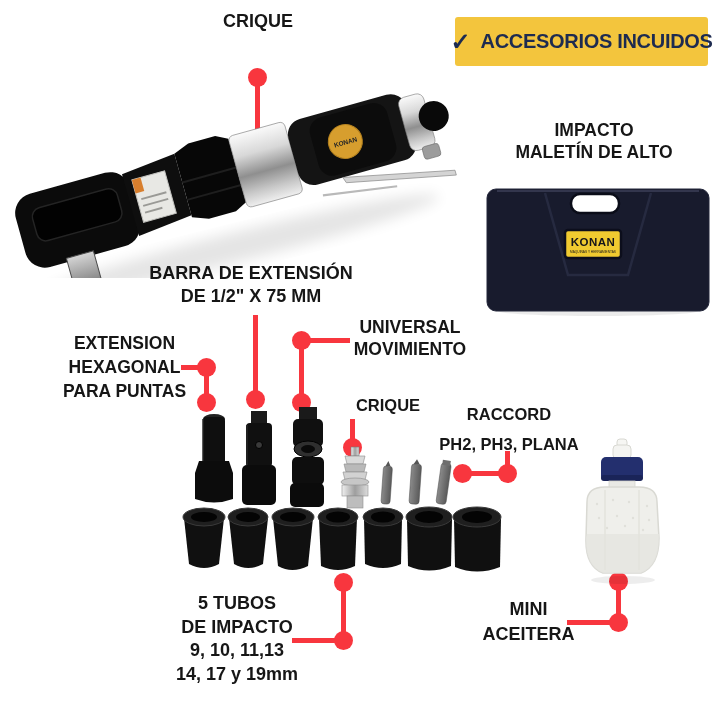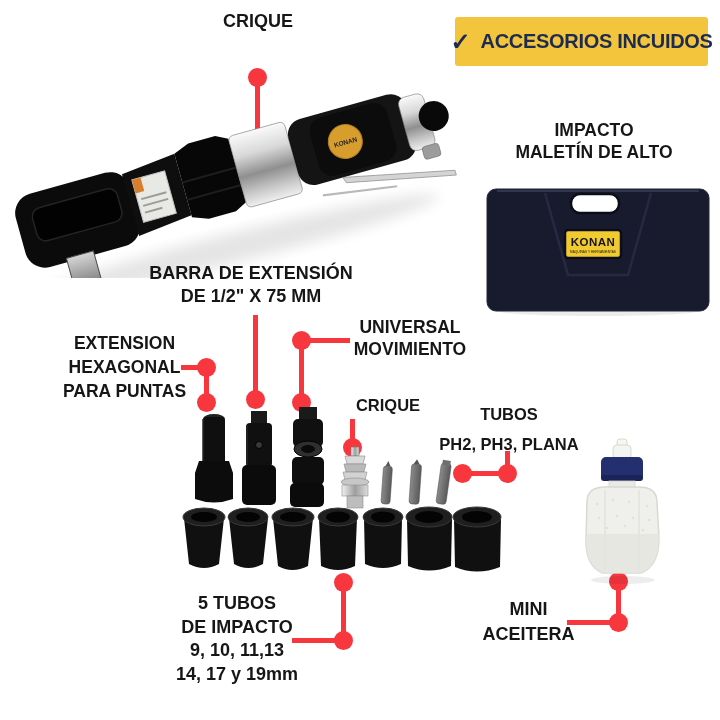--- a/index.html
+++ b/index.html
@@ -49,21 +49,21 @@
     <span class="ln">EXTENSION</span>
     <span class="ln">HEXAGONAL</span>
     <span class="ln">PARA PUNTAS</span>
   </div>
 
   <div class="callout" style="left:338px;top:395px;width:100px;font-size:16.5px;line-height:20px;">
     <span class="ln">CRIQUE</span>
   </div>
 
   <div class="callout" style="left:430px;top:399px;width:158px;font-size:16.5px;line-height:30px;">
-    <span class="ln">TUBOS</span>
+    <span class="ln">RACCORD</span>
     <span class="ln">PH2, PH3, PLANA</span>
   </div>
 
   <div class="callout" style="left:147px;top:592px;width:180px;font-size:18px;line-height:23.5px;">
     <span class="ln">5 TUBOS</span>
     <span class="ln">DE IMPACTO</span>
     <span class="ln">9, 10, 11,13</span>
     <span class="ln">14, 17 y 19mm</span>
   </div>
 

